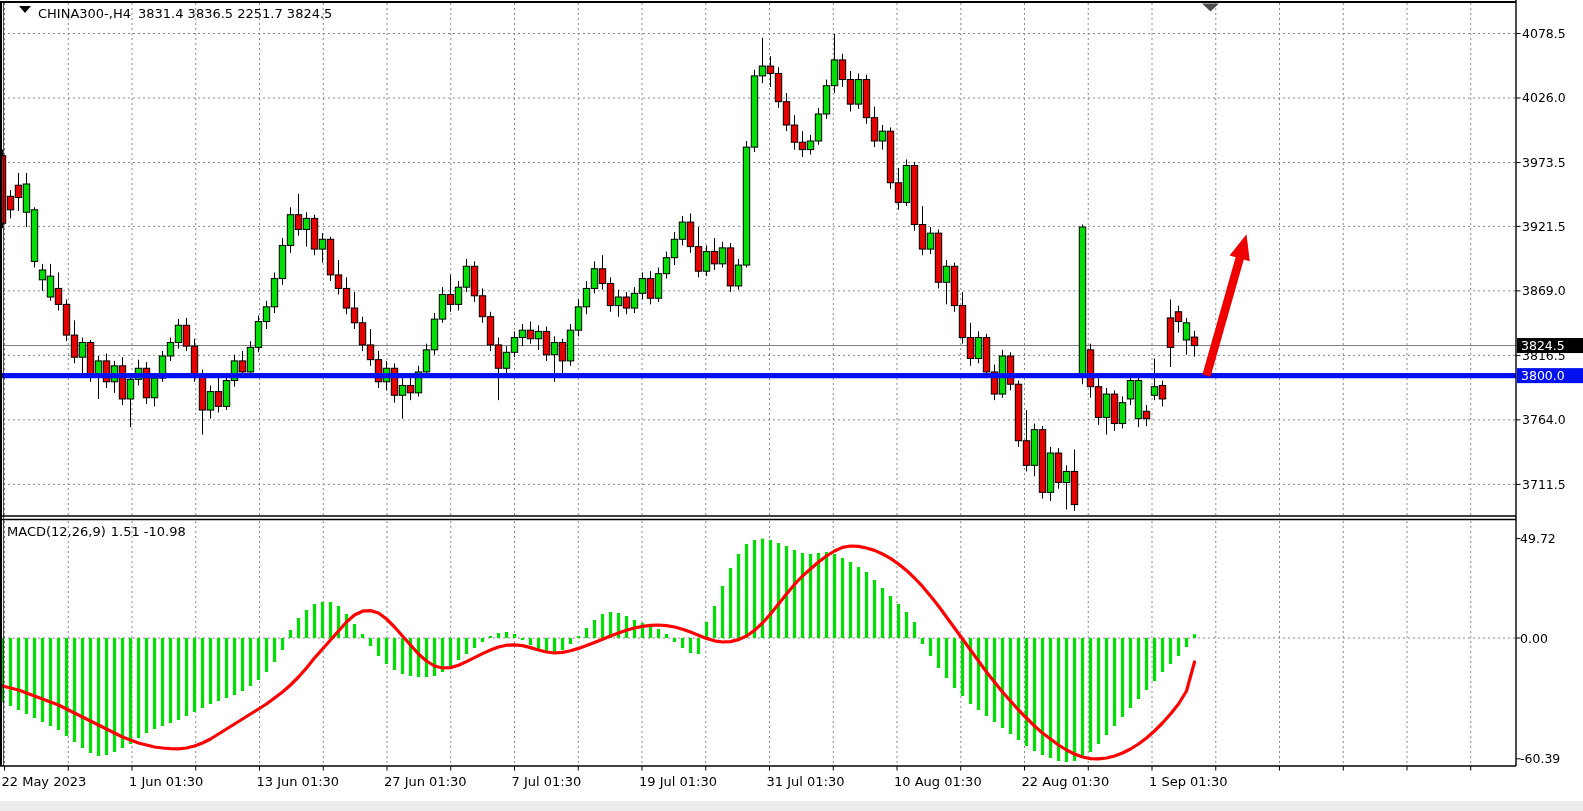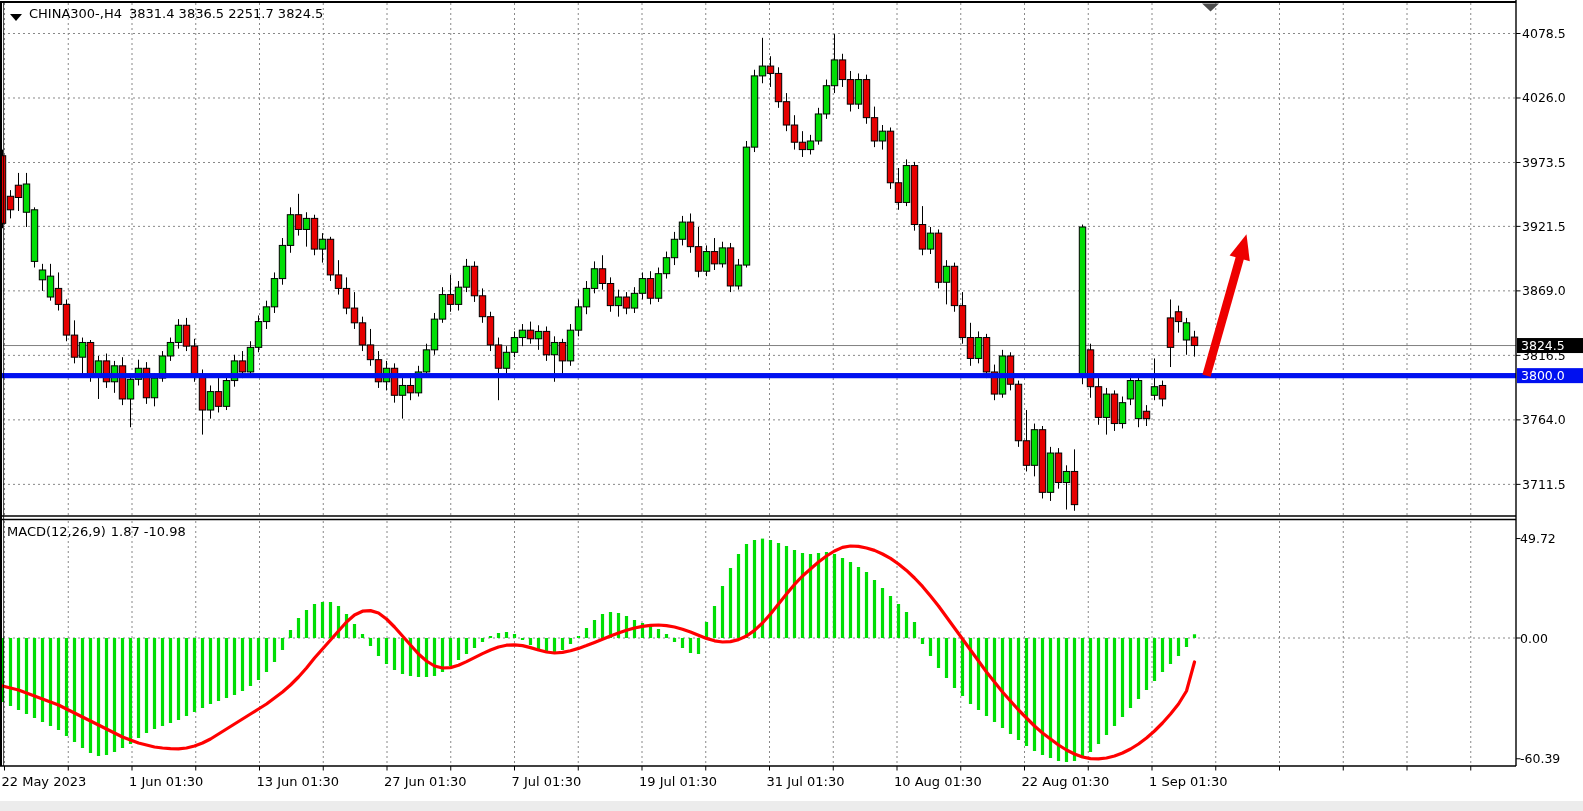--- a/index.html
+++ b/index.html
@@ -1,19 +1,19 @@
 <!DOCTYPE html>
 <html><head>
 <meta charset="utf-8">
 <style>
   html,body{margin:0;padding:0;background:#fff;}
   .window{position:relative;width:1583px;height:811px;background:#fff;overflow:hidden;
           font-family:"DejaVu Sans","Liberation Sans",sans-serif;color:#000;}
   .chart-svg{position:absolute;left:0;top:0;}
-  .title{position:absolute;left:10px;top:6px;display:flex;align-items:flex-end;gap:7px;
+  .title{position:absolute;left:19px;top:6px;display:flex;align-items:flex-start;gap:7px;
          font-size:13px;line-height:15px;z-index:3;white-space:nowrap;}
   .tri-icon{width:0;height:0;border-left:6px solid transparent;border-right:6px solid transparent;
             border-top:7px solid #000;display:inline-block;}
   .macd-label{position:absolute;left:7px;top:524px;font-size:13px;z-index:3;white-space:nowrap;}
   .macd-label span{margin-right:5px;}
   .bottom-strip{position:absolute;left:0;top:801px;width:1583px;height:10px;background:#ececec;}
 </style>
 </head>
 <body>
 
@@ -907,17 +907,17 @@
       <polygon points="1202,3.5 1219,3.5 1210.5,11.5" fill="#4d4d4d"></polygon>
     </svg>
 
   <div class="title">
     <span class="tri-icon"></span>
     <span>CHINA300-,H4</span>
     <span>3831.4 3836.5 2251.7 3824.5</span>
   </div>
 
   <div class="macd-label">
-    <span>MACD(12,26,9)</span><span>1.87 -10.98</span>
+    <span>MACD(12,26,9)</span><span>1.51 -10.98</span>
   </div>
 
   <div class="bottom-strip"></div>
 </div>
 
 </body></html>

